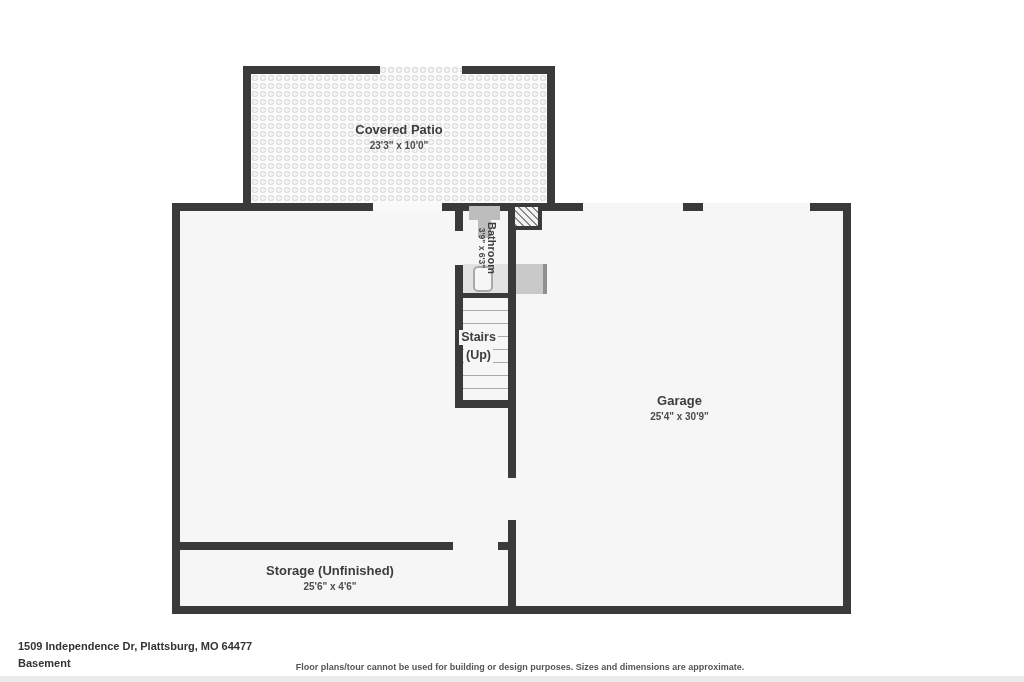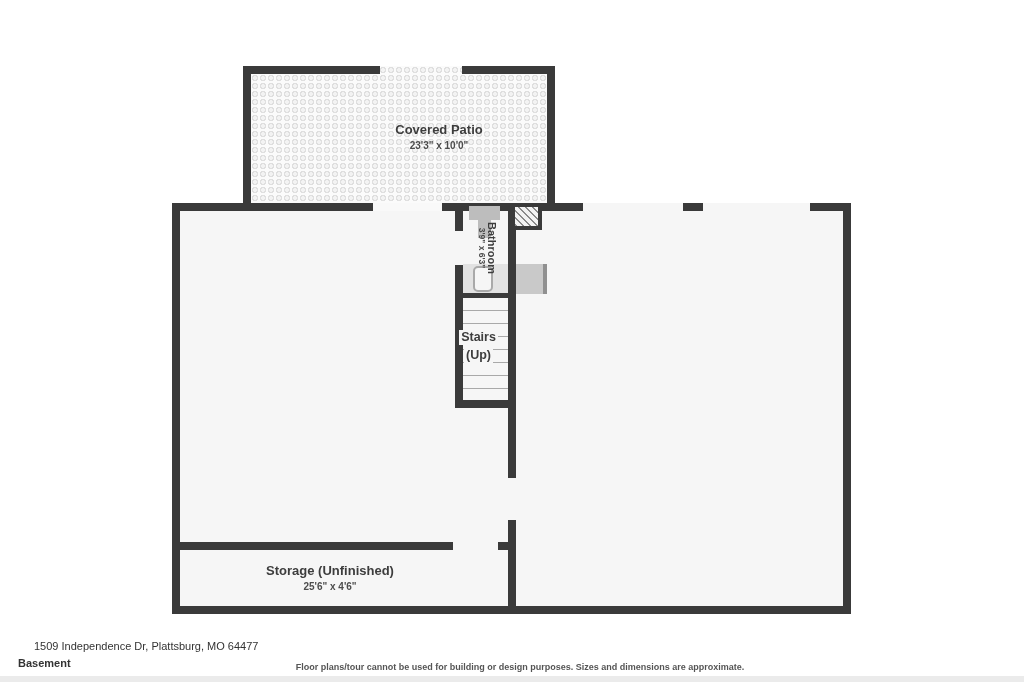--- a/index.html
+++ b/index.html
@@ -38,21 +38,21 @@
   }
   .bath-name{font-size:11px;font-weight:700;color:#3d3d3d;}
   .bath-dims{font-size:8.5px;font-weight:700;color:#4c4c4c;}
   .fixture-sink-top{position:absolute;left:469px;top:206px;width:31px;height:14px;background:#bdbdbd;}
   .fixture-sink-stem{position:absolute;left:478px;top:220px;width:13px;height:18px;background:#bdbdbd;}
   .fixture-shower{position:absolute;left:463px;top:264px;width:45px;height:29px;background:#e2e2e2;}
   .fixture-toilet{position:absolute;left:473px;top:266px;width:20px;height:26px;box-sizing:border-box;
     background:#f6f6f6;border:2px solid #a9a9a9;border-radius:5px;}
   .fixture-appliance{position:absolute;left:516px;top:264px;width:31px;height:30px;box-sizing:border-box;
     background:#c9c9c9;border-right:4px solid #909090;}
-  .footer-address{position:absolute;left:34px;top:640px;font-size:11px;font-weight:400;color:#333333;}
+  .footer-address{position:absolute;left:18px;top:640px;font-size:11px;font-weight:700;color:#333333;}
   .footer-level{position:absolute;left:18px;top:657px;font-size:11px;font-weight:700;color:#333333;text-align:center;}
   .footer-disclaimer{position:absolute;left:8px;top:662px;width:1024px;text-align:center;
     font-size:9px;font-weight:600;color:#555555;}
   .footer-strip{position:absolute;left:0;top:676px;width:1024px;height:6px;background:#ebebeb;}
 </style>
 </head>
 <body>
 
 <div id="plan">
 
@@ -92,36 +92,40 @@
   <div class="hatch-box"></div>
 
   <div class="stairs-fill"></div>
 
   <div class="fixture-shower"></div>
   <div class="fixture-sink-top"></div>
   <div class="fixture-sink-stem"></div>
   <div class="fixture-toilet"></div>
   <div class="fixture-appliance"></div>
 
-  <div class="room-label" style="left:251px;top:123px;width:296px;margin-left:40px;">
+  <div class="room-label" style="left:251px;top:123px;width:296px;">
     <div class="room-name">Covered Patio</div>
     <div class="room-dims">23'3" x 10'0"</div>
   </div>
 
   <div class="bath-label">
     <div class="bath-name">Bathroom</div>
     <div class="bath-dims">3'9" x 6'3"</div>
   </div>
 
   <div class="stairs-label">
     <span>Stairs</span><br>
     <span>(Up)</span>
   </div>
 
 
+  <div class="room-label" style="left:516px;top:394px;width:327px;">
+    <div class="room-name">Garage</div>
+    <div class="room-dims">25'4" x 30'9"</div>
+  </div>
 
   <div class="room-label" style="left:180px;top:564px;width:300px;">
     <div class="room-name">Storage (Unfinished)</div>
     <div class="room-dims">25'6" x 4'6"</div>
   </div>
 
   <div class="footer-address">1509 Independence Dr, Plattsburg, MO 64477</div>
   <div class="footer-level">Basement</div>
   <div class="footer-disclaimer">Floor plans/tour cannot be used for building or design purposes. Sizes and dimensions are approximate.</div>
   <div class="footer-strip"></div>

